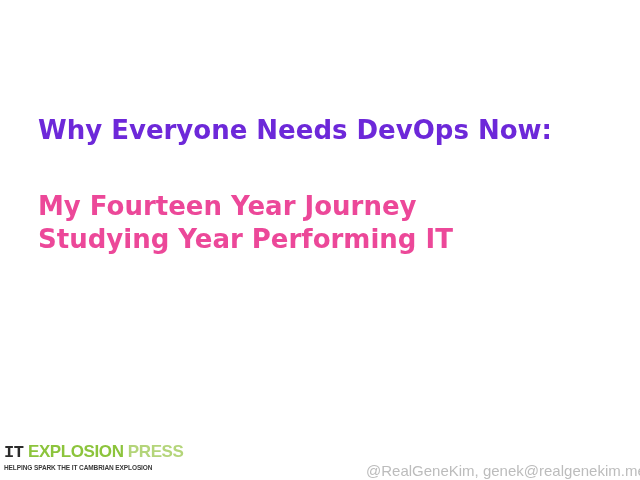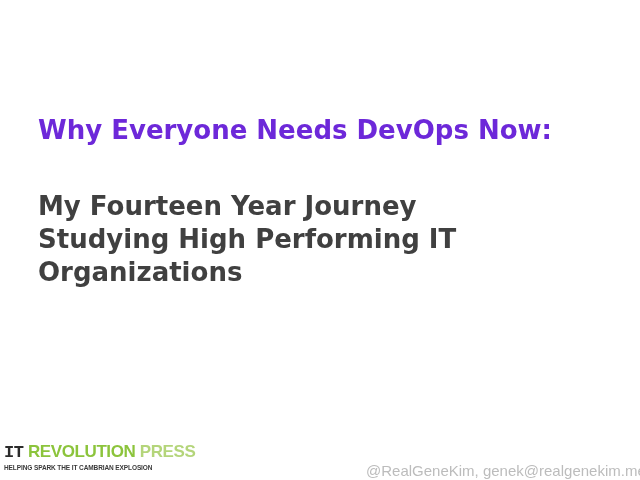--- a/index.html
+++ b/index.html
@@ -40,21 +40,21 @@
     position: absolute;
     left: 38px;
     top: 190px;
     width: 500px;
   }
   .slide-subtitle-line {
     font-family: "DejaVu Sans", sans-serif;
     font-weight: bold;
     font-size: 26px;
     line-height: 33px;
-    color: #404040;
+    color: #ec4899;
     white-space: nowrap;
   }
 
   
   #author-block {
     position: absolute;
     left: 38px;
     top: 355px;
   }
   .author-name {
@@ -111,27 +111,26 @@
 <body>
 
 <div id="slide">
 
   <div id="title-block">
     <div class="slide-title">Why Everyone Needs DevOps Now:</div>
   </div>
 
   <div id="subtitle-block">
     <div class="slide-subtitle-line">My Fourteen Year Journey</div>
-    <div class="slide-subtitle-line">Studying High Performing IT</div>
-    <div class="slide-subtitle-line">Organizations</div>
+    <div class="slide-subtitle-line">Studying Year Performing IT</div>
   </div>
 
 
   <div id="logo-block">
     <div class="logo-wordmark">
-      <span class="logo-it">IT</span><span>&nbsp;</span><span class="logo-rev">REVOLUTION</span><span>&nbsp;</span><span class="logo-press">PRESS</span>
+      <span class="logo-it">IT</span><span>&nbsp;</span><span class="logo-rev">EXPLOSION</span><span>&nbsp;</span><span class="logo-press">PRESS</span>
     </div>
     <div class="logo-tagline">HELPING SPARK THE IT CAMBRIAN EXPLOSION</div>
   </div>
 
   <div id="footer-contact">@RealGeneKim, genek@realgenekim.me</div>
 
 </div>
 
 </body></html>

